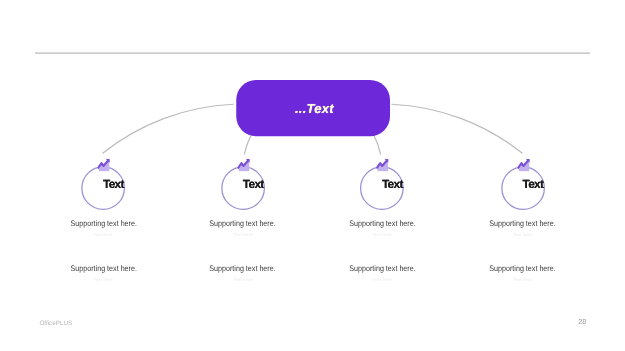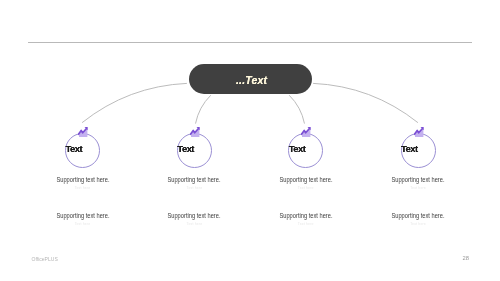--- a/index.html
+++ b/index.html
@@ -6,32 +6,32 @@
     margin: 0; padding: 0;
     width: 500px; height: 281px;
     background: #ffffff;
     font-family: "Liberation Sans", sans-serif;
     overflow: hidden;
   }
   .slide { position: relative; width: 500px; height: 281px; background:#fff; }
   .sup, .sub, .node-label, .hub-label, .footer-logo, .page-num { filter: blur(0px); }
   .divider { position:absolute; left:28px; top:42px; width:444px; height:1px; background:#b9b9b9; }
   #links { position:absolute; left:0; top:0; width:500px; height:281px; }
-  .hub { position:absolute; left:188.8px; top:63.6px; width:123.5px; height:30px;
-         border-radius:16px; background:#404040; }
+  .hub { position:absolute; left:188.8px; top:63.6px; width:123.5px; height:45px;
+         border-radius:16px; background:#6d28d9; }
   .hub-label { position:absolute; width:100%; top:50%; transform:translateY(-50%);
                margin-top:1px;
                text-align:center; color:#FFF8DC; font-weight:bold; font-style:italic;
                font-size:10.5px; letter-spacing:.15px; text-indent:2px;
                text-shadow:0 0 0.55px #FFF8DC; }
   .node { position:absolute; width:35px; height:35px; border-radius:50%;
           border:1px solid #9b90d4; box-sizing:border-box; top:132.5px; }
   .node-label { position:absolute; width:100%; top:50%; left:0; transform:translateY(-50%);
                 margin-top:-2px;
-                text-align:left; font-weight:bold; font-size:9.5px; letter-spacing:-0.55px;
+                text-align:right; font-weight:bold; font-size:9.5px; letter-spacing:-0.55px;
                 text-indent:-0.55px; color:#1c1c1c; text-shadow:0 0 0.4px #1c1c1c; }
   .node-icon { position:absolute; left:50%; top:-7px; margin-left:-4.45px;
                width:9.9px; height:10.2px; }
   .col { position:absolute; width:140px; text-align:center; }
   .sup { font-size:6.5px; color:#3a3a3a; line-height:7px; white-space:nowrap;
          transform:scaleX(0.88); }
   .sub { font-size:3.5px; color:#e8e8e8; line-height:6px; white-space:nowrap; letter-spacing:.15px;
          margin-top:2px; }
   .footer-logo { position:absolute; left:31.5px; top:256.3px; font-size:5.05px; color:#b6b6b6; letter-spacing:0;}
   .page-num { position:absolute; left:462.6px; top:255.4px; font-size:5.8px; color:#9a9a9a; }

